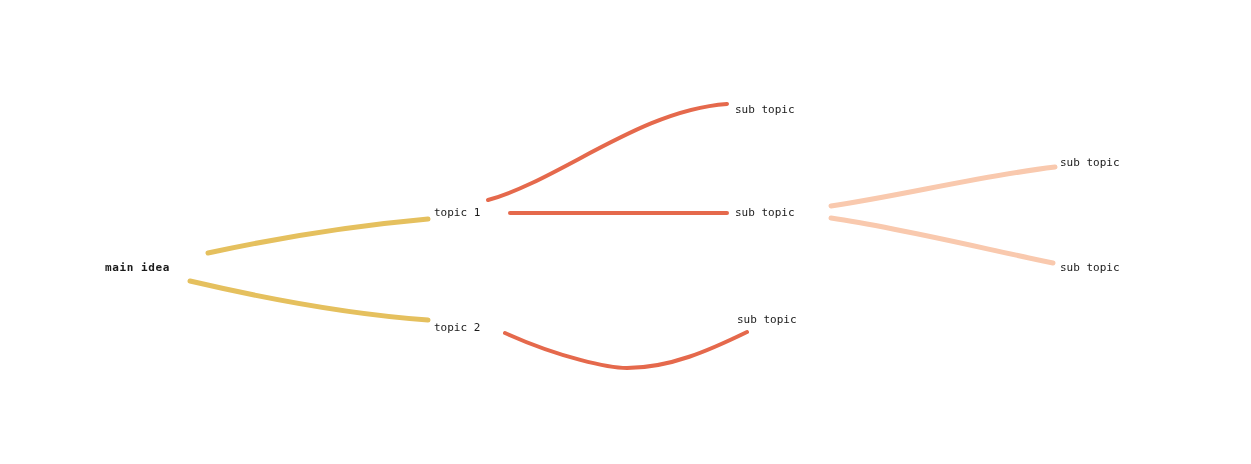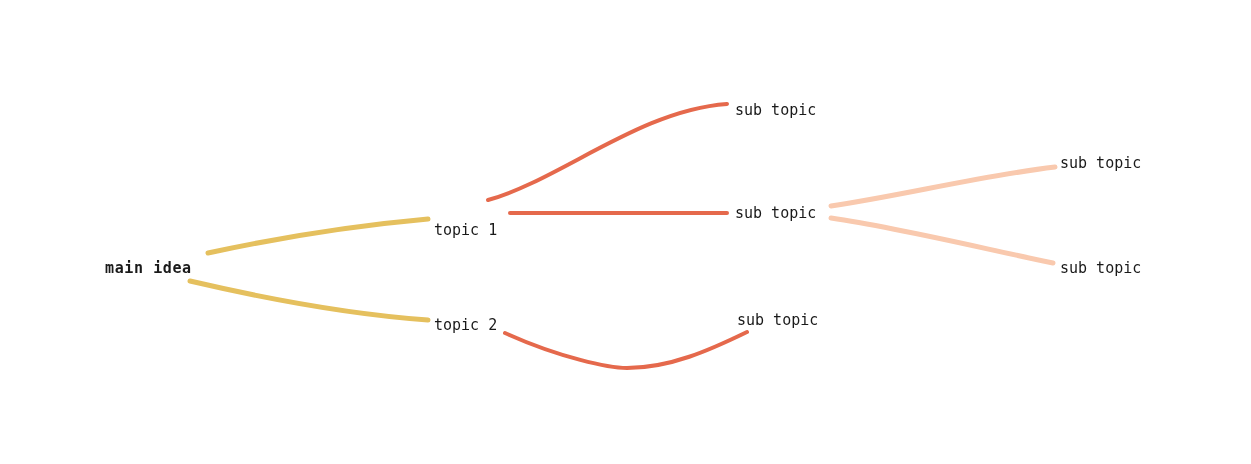--- a/index.html
+++ b/index.html
@@ -23,32 +23,32 @@
   #branch-layer {
     position: absolute;
     left: 0;
     top: 0;
     width: 1251px;
     height: 464px;
   }
   .node-label {
     position: absolute;
     font-family: "DejaVu Sans Mono", "Liberation Mono", monospace;
-    font-size: 15px;
+    font-size: 11px;
     line-height: 16px;
     color: #1a1a1a;
     white-space: pre;
     letter-spacing: 0px;
   }
   .node-label.root {
     font-weight: bold;
     letter-spacing: 0.6px;
     padding-left: 6px;
   }
-  .node-label.level1 { font-weight: normal; margin-top: 17px; }
+  .node-label.level1 { font-weight: normal; }
   .node-label.level2 { font-weight: normal; }
   .node-label.level3 { font-weight: normal; }
 </style>
 </head>
 <body style="background: rgb(255, 255, 255);">
 
 <div id="mindmap-root" style="background: rgb(255, 255, 255);">
 
   <svg id="branch-layer" viewBox="0 0 1251 464" width="1251" height="464">
     <path class="branch" fill="none" stroke="#E5C05E" stroke-width="5" stroke-linecap="round" d="M208,253 C268,240 350,226 428,219"></path>
@@ -57,21 +57,21 @@
     <path class="branch" fill="none" stroke="#E5694C" stroke-width="4" stroke-linecap="round" d="M510,213 L727,213"></path>
     <path class="branch" fill="none" stroke="#E5694C" stroke-width="4" stroke-linecap="round" d="M505,333 C560,358 610,368 627,368 C670,368 710,350 747,332"></path>
     <path class="branch" fill="none" stroke="#F9C9AE" stroke-width="5" stroke-linecap="round" d="M831,206 C900,196 980,176 1055,167"></path>
     <path class="branch" fill="none" stroke="#F9C9AE" stroke-width="5" stroke-linecap="round" d="M831,218 C900,228 985,249 1053,263"></path>
   </svg>
 
   <div class="node-label root" style="left: 99px; top: 260px; color: rgb(26, 26, 26);">main idea</div>
 
   <div class="node-label level1" style="left: 434px; top: 205px; color: rgb(26, 26, 26);">topic 1</div>
 
-  <div class="node-label level1" style="left: 434px; top: 300px; color: rgb(26, 26, 26);">topic 2</div>
+  <div class="node-label level1" style="left: 434px; top: 320px; color: rgb(26, 26, 26);">topic 2</div>
 
   <div class="node-label level2" style="left: 735px; top: 102px; color: rgb(26, 26, 26);">sub topic</div>
 
   <div class="node-label level2" style="left: 735px; top: 205px; color: rgb(26, 26, 26);">sub topic</div>
 
   <div class="node-label level2" style="left: 737px; top: 312px; color: rgb(26, 26, 26);">sub topic</div>
 
   <div class="node-label level3" style="left: 1060px; top: 155px; color: rgb(26, 26, 26);">sub topic</div>
 
   <div class="node-label level3" style="left: 1060px; top: 260px; color: rgb(26, 26, 26);">sub topic</div>

